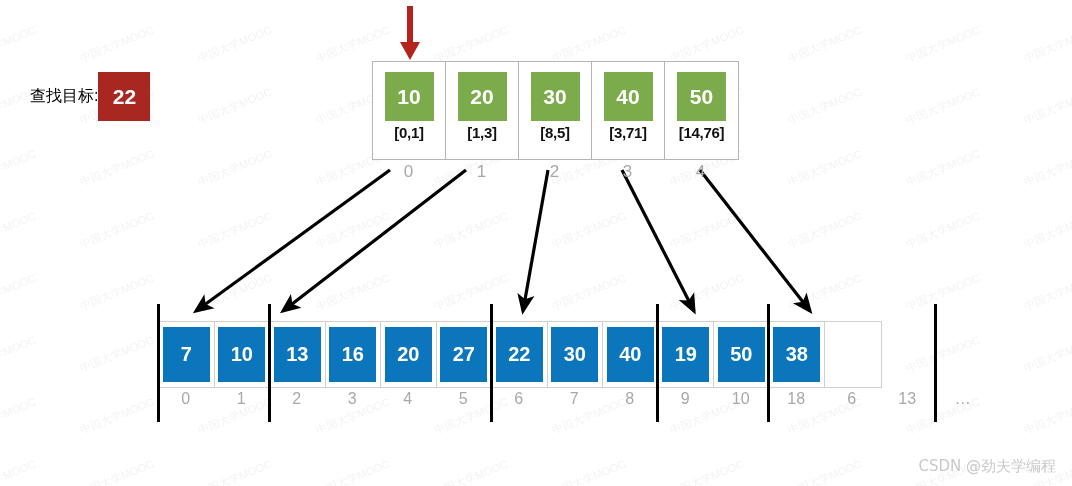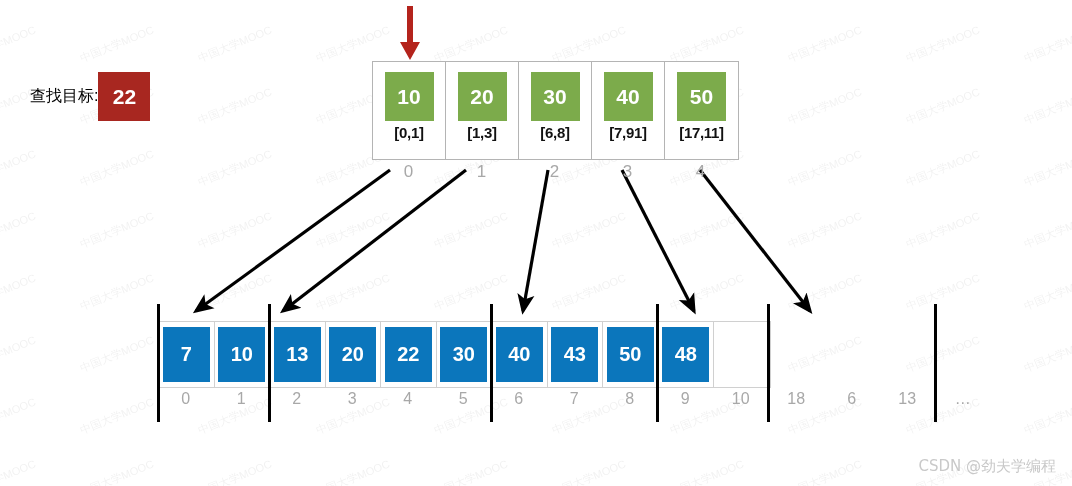--- a/index.html
+++ b/index.html
@@ -314,29 +314,29 @@
       <div class="index-cell">
         <div class="green-box">10</div>
         <div class="range-label">[0,1]</div>
       </div>
       <div class="index-cell">
         <div class="green-box">20</div>
         <div class="range-label">[1,3]</div>
       </div>
       <div class="index-cell">
         <div class="green-box">30</div>
-        <div class="range-label">[6,8]</div>
+        <div class="range-label">[8,5]</div>
       </div>
       <div class="index-cell">
         <div class="green-box">40</div>
-        <div class="range-label">[7,91]</div>
+        <div class="range-label">[3,71]</div>
       </div>
       <div class="index-cell">
         <div class="green-box">50</div>
-        <div class="range-label">[17,11]</div>
+        <div class="range-label">[14,76]</div>
       </div>
     </div>
   <div id="index-idx-row">
       <div class="index-idx">0</div>
       <div class="index-idx">1</div>
       <div class="index-idx">2</div>
       <div class="index-idx">3</div>
       <div class="index-idx">4</div>
     </div>
 
@@ -344,39 +344,45 @@
       <div class="main-cell">
         <div class="blue-box">7</div>
       </div>
       <div class="main-cell">
         <div class="blue-box">10</div>
       </div>
       <div class="main-cell">
         <div class="blue-box">13</div>
       </div>
       <div class="main-cell">
+        <div class="blue-box">16</div>
+      </div>
+      <div class="main-cell">
         <div class="blue-box">20</div>
       </div>
       <div class="main-cell">
+        <div class="blue-box">27</div>
+      </div>
+      <div class="main-cell">
         <div class="blue-box">22</div>
       </div>
       <div class="main-cell">
         <div class="blue-box">30</div>
       </div>
       <div class="main-cell">
         <div class="blue-box">40</div>
       </div>
       <div class="main-cell">
-        <div class="blue-box">43</div>
+        <div class="blue-box">19</div>
       </div>
       <div class="main-cell">
         <div class="blue-box">50</div>
       </div>
       <div class="main-cell">
-        <div class="blue-box">48</div>
+        <div class="blue-box">38</div>
       </div>
       <div class="main-cell empty"></div>
     </div>
   <div id="main-idx-row">
       <div class="main-idx">0</div>
       <div class="main-idx">1</div>
       <div class="main-idx">2</div>
       <div class="main-idx">3</div>
       <div class="main-idx">4</div>
       <div class="main-idx">5</div>

